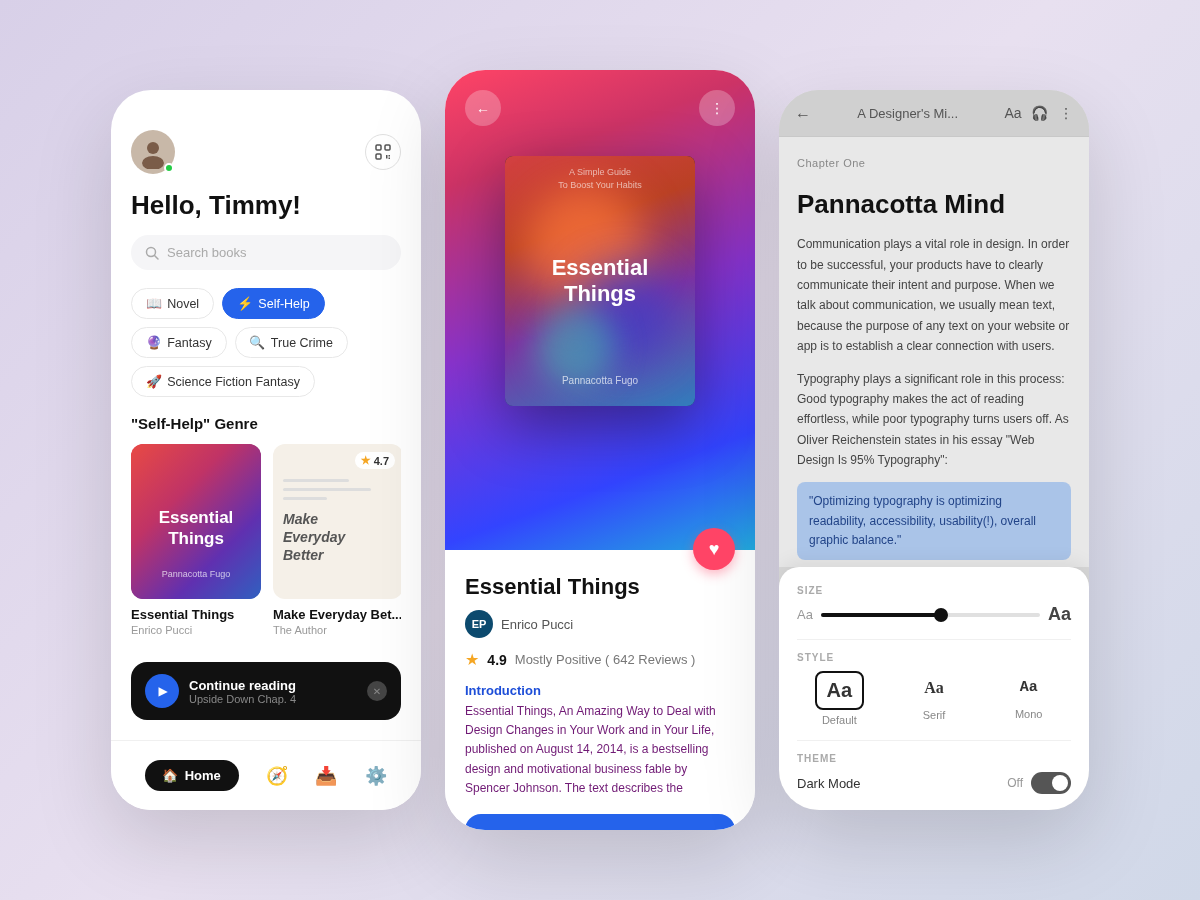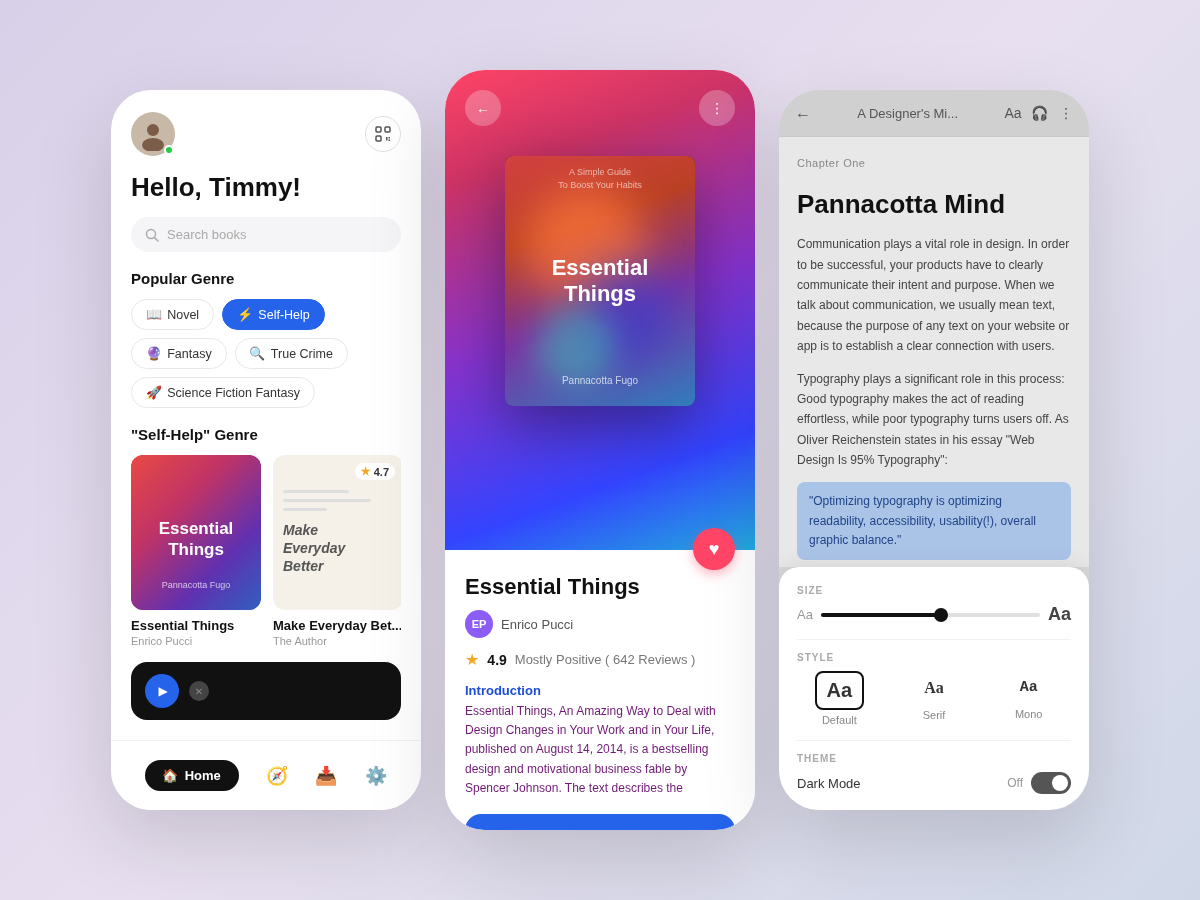--- a/index.html
+++ b/index.html
@@ -21,21 +21,21 @@
       border-radius: 40px;
       overflow: hidden;
       box-shadow: 0 30px 80px rgba(0,0,0,0.15);
       position: relative;
     }
 
     
     .screen1 {
       width: 310px;
       height: 720px;
-      padding: 22px 20px;
+      padding: 40px 20px;
       display: flex;
       flex-direction: column;
       gap: 0;
     }
 
     .s1-header {
       display: flex;
       justify-content: space-between;
       align-items: center;
       margin-bottom: 16px;
@@ -429,21 +429,21 @@
     .s2-author-row {
       display: flex;
       align-items: center;
       gap: 8px;
       margin-bottom: 12px;
     }
     .author-avatar {
       width: 28px;
       height: 28px;
       border-radius: 50%;
-      background: #8b5cf6;
+      background: #0c4a6e;
       display: flex;
       align-items: center;
       justify-content: center;
       color: #fff;
       font-size: 11px;
       font-weight: 700;
     }
     .author-name { font-size: 13px; color: #555; font-weight: 500; }
 
     .s2-rating-row {
@@ -683,21 +683,20 @@
   <div class="s1-greeting">Hello, Timmy!</div>
 
   <div class="search-bar">
     <svg width="14" height="14" viewBox="0 0 14 14" fill="none">
       <circle cx="6" cy="6" r="4.5" stroke="#aaa" stroke-width="1.5"></circle>
       <line x1="9.5" y1="9.5" x2="13" y2="13" stroke="#aaa" stroke-width="1.5" stroke-linecap="round"></line>
     </svg>
     <span>Search books</span>
   </div>
 
-  <div class="section-title">Popular Genre</div>
 
   <div class="genre-tags">
     <div class="genre-tag">
       <span class="tag-icon">📖</span>
       <span>Novel</span>
     </div>
     <div class="genre-tag active">
       <span class="tag-icon">⚡</span>
       <span>Self-Help</span>
     </div>
@@ -748,20 +747,24 @@
       </div>
       <div class="book-title-sm">Make Everyday Bet...</div>
       <div class="book-author-sm">The Author</div>
     </div>
   </div>
 
   <div class="trending-label">Trending now</div>
 
   <div class="continue-toast">
     <div class="play-btn-small"></div>
+    <div class="toast-text">
+      <div class="toast-title">Continue reading</div>
+      <div class="toast-sub">Upside Down Chap. 4</div>
+    </div>
     <div class="toast-close">✕</div>
   </div>
 
   <div class="s1-bottom-nav">
     <div class="nav-home">
       <span>🏠</span>
       <span>Home</span>
     </div>
     <span class="nav-icon">🧭</span>
     <span class="nav-icon">📥</span>

